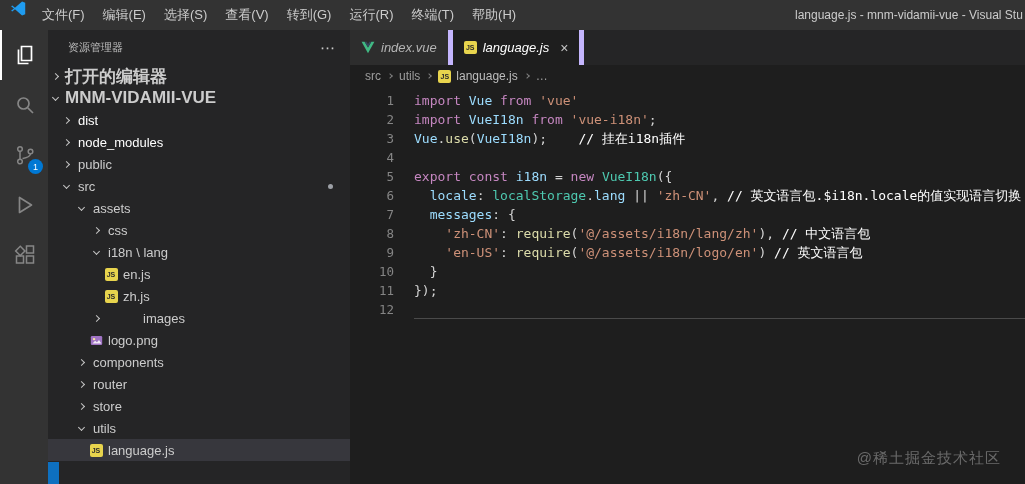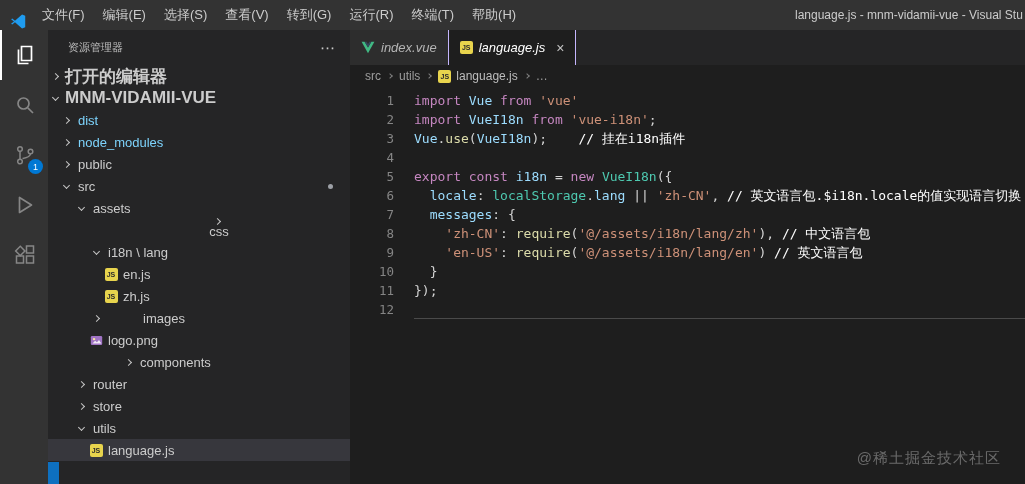--- a/index.html
+++ b/index.html
@@ -6,21 +6,21 @@
   html,body { width:1025px; height:484px; overflow:hidden; }
   body {
     position:relative;
     background:#1e1e1e;
     font-family:"Liberation Sans", sans-serif;
     color:#cccccc;
     -webkit-font-smoothing:antialiased;
   }
 
   
-  .titlebar { height:30px; background:#333333; display:flex; align-items:flex-end; position:relative; z-index:5; }
+  .titlebar { height:30px; background:#333333; display:flex; align-items:flex-start; position:relative; z-index:5; }
   .logo { margin:0 6px 0 10px; display:flex; align-items:center; }
   .menus { display:flex; }
   .menu-item { padding:0 9px; height:30px; line-height:30px; font-size:13px; color:#cccccc; cursor:default; white-space:nowrap; }
   .window-title { position:absolute; left:795px; top:0; height:38px; line-height:30px; font-size:12px; color:#cccccc; white-space:nowrap; }
 
   
   .main { display:flex; height:454px; }
 
   
   .activitybar { width:48px; background:#333333; flex-shrink:0; display:flex; flex-direction:column; }
@@ -28,36 +28,36 @@
   .ab-item.active { color:#ffffff; border-left-color:#ffffff; }
   .ab-badge { position:absolute; right:5px; bottom:6px; min-width:15px; height:15px; background:#0078d4; color:#fff; border-radius:50%; font-size:9px; display:flex; align-items:center; justify-content:center; font-style:normal; }
 
   
   .sidebar { width:302px; background:#252526; flex-shrink:0; position:relative; overflow:hidden; }
   .sb-header { height:35px; display:flex; align-items:center; justify-content:space-between; padding:0 14px 0 20px; font-size:11px; color:#bbbbbb; }
   .sb-more { font-size:15px; color:#cccccc; cursor:pointer; letter-spacing:1px; }
   .sb-section { height:22px; display:flex; align-items:center; gap:7px; padding-left:5px; font-size:17px; font-weight:bold; color:#cccccc; cursor:pointer; }
   .tree-row { height:22px; display:flex; align-items:center; font-size:13px; position:relative; cursor:pointer; white-space:nowrap; }
   .tree-row.selected { background:#37373d; }
-  .tree-row.dim .tree-label { color:#7dd3fc; }
+  .tree-row.dim .tree-label { color:#ffffff; }
   .slot { width:16px; display:flex; justify-content:center; align-items:center; margin-right:4px; flex-shrink:0; }
   .tree-label { color:#cccccc; }
   .mod-dot { position:absolute; right:17px; top:9px; width:5px; height:5px; border-radius:50%; background:#9da0a6; }
   .blue-frag { position:absolute; left:0; bottom:0; width:11px; height:22px; background:#0e70c0; }
 
   .chevron { width:5px; height:5px; border-right:1.4px solid #c5c5c5; border-bottom:1.4px solid #c5c5c5; display:inline-block; flex-shrink:0; }
   .chevron.collapsed { transform:rotate(-45deg); }
   .chevron.expanded  { transform:rotate(45deg); margin-top:-2px; }
 
   .js-icon { width:13px; height:13px; background:#e8d44d; color:#2b2b2b; font-size:7px; font-weight:bold; display:inline-flex; align-items:center; justify-content:center; border-radius:2px; font-style:normal; font-family:"Liberation Sans", sans-serif; flex-shrink:0; }
 
   
   .editor-area { flex:1; min-width:0; display:flex; flex-direction:column; background:#1e1e1e; }
   .tabbar { height:35px; background:#252526; display:flex; flex-shrink:0; }
-  .tab { display:flex; align-items:center; gap:6px; padding:0 11px; font-size:13px; font-style:italic; color:#b4b4b4; background:#2d2d2d; border-right:1px solid #c4b5fd; cursor:pointer; white-space:nowrap; }
+  .tab { display:flex; align-items:center; gap:6px; padding:0 11px; font-size:13px; font-style:italic; color:#b4b4b4; background:#2d2d2d; border-right:5px solid #c4b5fd; cursor:pointer; white-space:nowrap; }
   .tab.active { background:#1e1e1e; color:#ffffff; }
   .tab .close { font-style:normal; margin-left:5px; color:#c5c5c5; font-size:14px; line-height:1; cursor:pointer; }
 
   .breadcrumbs { height:22px; display:flex; align-items:center; gap:7px; padding-left:15px; font-size:12px; color:#9d9d9d; flex-shrink:0; }
   .bc-item { cursor:pointer; }
   .bc-sep { width:4px; height:4px; border-right:1.2px solid #7f7f7f; border-bottom:1.2px solid #7f7f7f; transform:rotate(-45deg); display:inline-block; }
   .bc-file { display:flex; align-items:center; gap:5px; color:#bdbdbd; cursor:pointer; }
 
   .code { flex:1; padding-top:4px; font-family:"DejaVu Sans Mono","Liberation Mono",monospace; font-size:13px; overflow:hidden; }
   .code-line { height:19px; display:flex; }
@@ -174,21 +174,21 @@
           </span>
           <span class="tree-label">src</span>
           <span class="mod-dot"></span>
         </div>
         <div class="tree-row" style="padding-left: 25px;">
           <span class="slot">
             <span class="chevron expanded"></span>
           </span>
           <span class="tree-label">assets</span>
         </div>
-        <div class="tree-row" style="padding-left: 40px; flex-direction: column;">
+        <div class="tree-row" style="padding-left: 40px;">
           <span class="slot">
             <span class="chevron collapsed"></span>
           </span>
           <span class="tree-label">css</span>
         </div>
         <div class="tree-row" style="padding-left: 40px;">
           <span class="slot">
             <span class="chevron expanded"></span>
           </span>
           <span class="tree-label">i18n \ lang</span>
@@ -214,21 +214,21 @@
         <div class="tree-row" style="padding-left: 40px;">
           <span class="slot">
             <svg width="13" height="13" viewBox="0 0 16 16" style="flex-shrink:0">
               <rect x="1" y="2.5" width="14" height="11" rx="1.5" fill="#a074c4"></rect>
               <circle cx="5" cy="6.3" r="1.5" fill="#f7e7a0"></circle>
               <path d="M3 11.8l3.3-3.6 2.2 2.1 2.6-3 2.9 4.5z" fill="#ffffff" opacity="0.85"></path>
             </svg>
           </span>
           <span class="tree-label">logo.png</span>
         </div>
-        <div class="tree-row" style="padding-left: 25px; margin-left: 47px;">
+        <div class="tree-row" style="padding-left: 25px;">
           <span class="slot">
             <span class="chevron collapsed"></span>
           </span>
           <span class="tree-label">components</span>
         </div>
         <div class="tree-row" style="padding-left: 25px;">
           <span class="slot">
             <span class="chevron collapsed"></span>
           </span>
           <span class="tree-label">router</span>
@@ -310,21 +310,21 @@
         <div class="code-line">
           <span class="gutter">7</span>
           <span class="content"><span class="tok-pln">  </span><span class="tok-var">messages</span><span class="tok-pun">: {</span></span>
         </div>
         <div class="code-line">
           <span class="gutter">8</span>
           <span class="content"><span class="tok-pln">    </span><span class="tok-str">'zh-CN'</span><span class="tok-pun">: </span><span class="tok-fn">require</span><span class="tok-pun">(</span><span class="tok-str">'@/assets/i18n/lang/zh'</span><span class="tok-pun">), </span><span class="tok-com">// 中文语言包</span></span>
         </div>
         <div class="code-line">
           <span class="gutter">9</span>
-          <span class="content"><span class="tok-pln">    </span><span class="tok-str">'en-US'</span><span class="tok-pun">: </span><span class="tok-fn">require</span><span class="tok-pun">(</span><span class="tok-str">'@/assets/i18n/lang/en'</span><span class="tok-pun">) </span><span class="tok-com">// 英文语言包</span></span>
+          <span class="content"><span class="tok-pln">    </span><span class="tok-str">'en-US'</span><span class="tok-pun">: </span><span class="tok-fn">require</span><span class="tok-pun">(</span><span class="tok-str">'@/assets/i18n/logo/en'</span><span class="tok-pun">) </span><span class="tok-com">// 英文语言包</span></span>
         </div>
         <div class="code-line">
           <span class="gutter">10</span>
           <span class="content"><span class="tok-pln">  </span><span class="tok-pun">}</span></span>
         </div>
         <div class="code-line">
           <span class="gutter">11</span>
           <span class="content"><span class="tok-pun">});</span></span>
         </div>
         <div class="code-line current">

